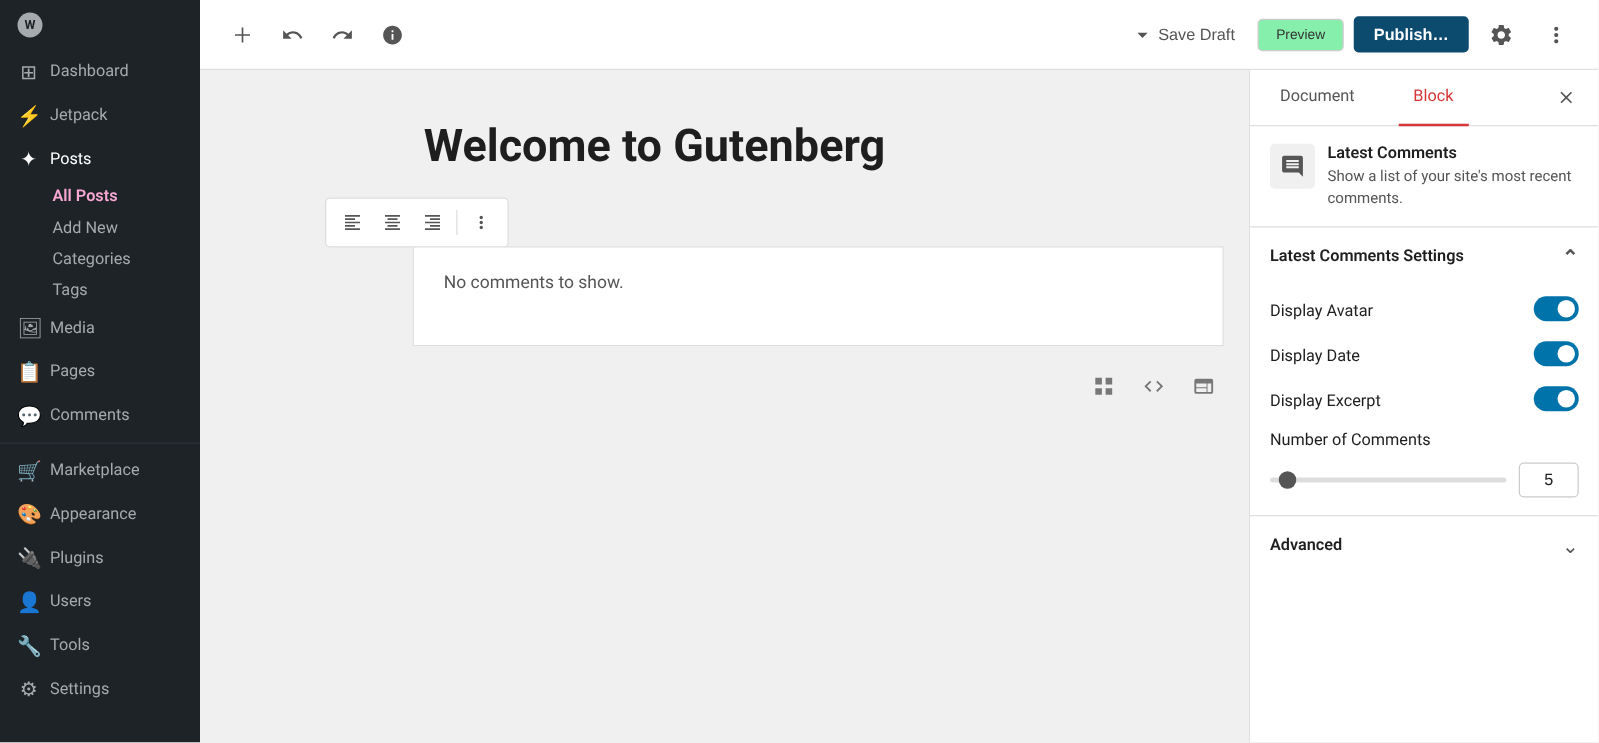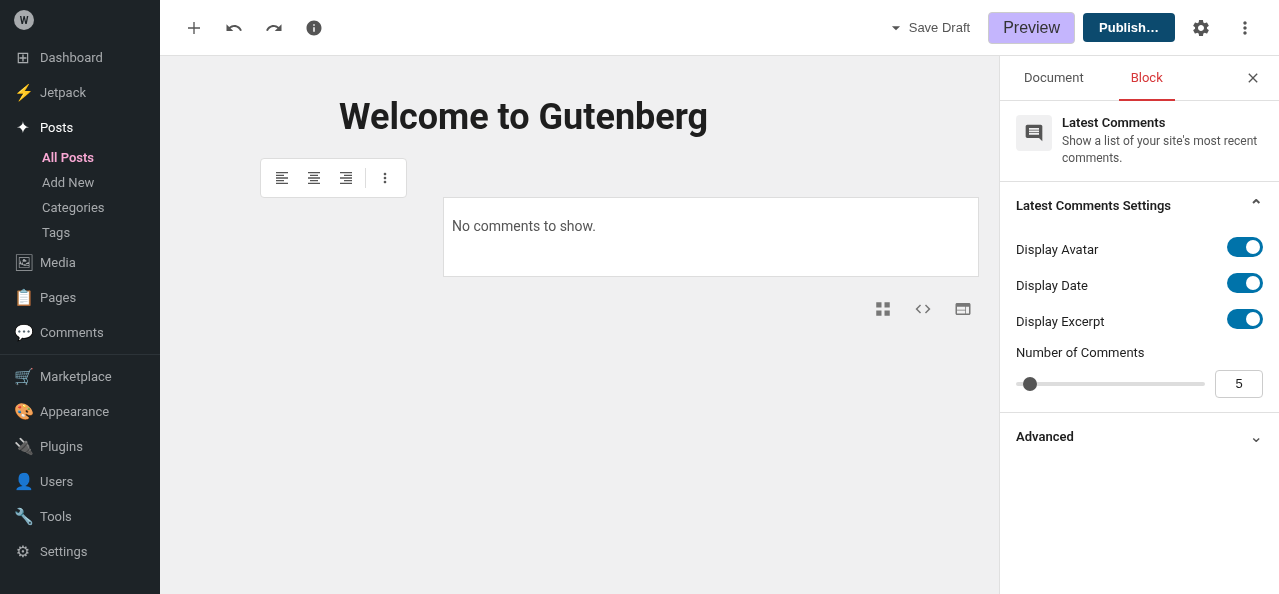--- a/index.html
+++ b/index.html
@@ -87,24 +87,24 @@
       background: transparent;
       border: none;
       color: #555;
       font-size: 13px;
       cursor: pointer;
       display: flex; align-items: center; gap: 6px;
       padding: 6px 10px;
       border-radius: 4px;
     }
     .preview-btn {
-      background: #c4b5fd;
+      background: #86efac;
       border: 1px solid #ccc;
       color: #333;
-      font-size: 16px;
+      font-size: 11px;
       cursor: pointer;
       padding: 6px 14px;
       border-radius: 4px;
     }
     .publish-btn {
       background: #0c4a6e;
       border: none;
       color: #fff;
       font-size: 13px;
       font-weight: 600;
@@ -159,24 +159,24 @@
     .block-tool-btn {
       width: 30px; height: 30px;
       border: none; background: transparent;
       cursor: pointer;
       border-radius: 3px;
       display: flex; align-items: center; justify-content: center;
       color: #555; font-size: 14px;
     }
     .block-tool-divider { width: 1px; height: 20px; background: #ddd; margin: 0 2px; }
     .comments-block {
-      width: 536px;
+      width: 649px;
       border: 1px solid #ddd;
       background: #fff;
-      padding: 20px 8px;
+      padding: 20px 24px;
       min-height: 80px;
       font-size: 14px;
       color: #555;
     }
     .block-actions-bar {
       display: flex;
       gap: 8px;
       justify-content: flex-end;
       margin-top: 16px;
       width: 640px;

